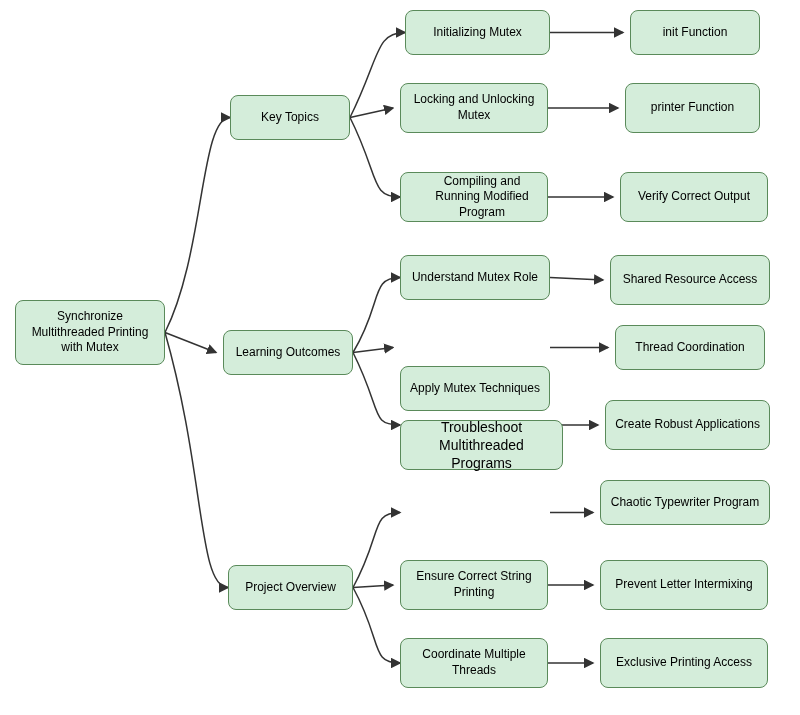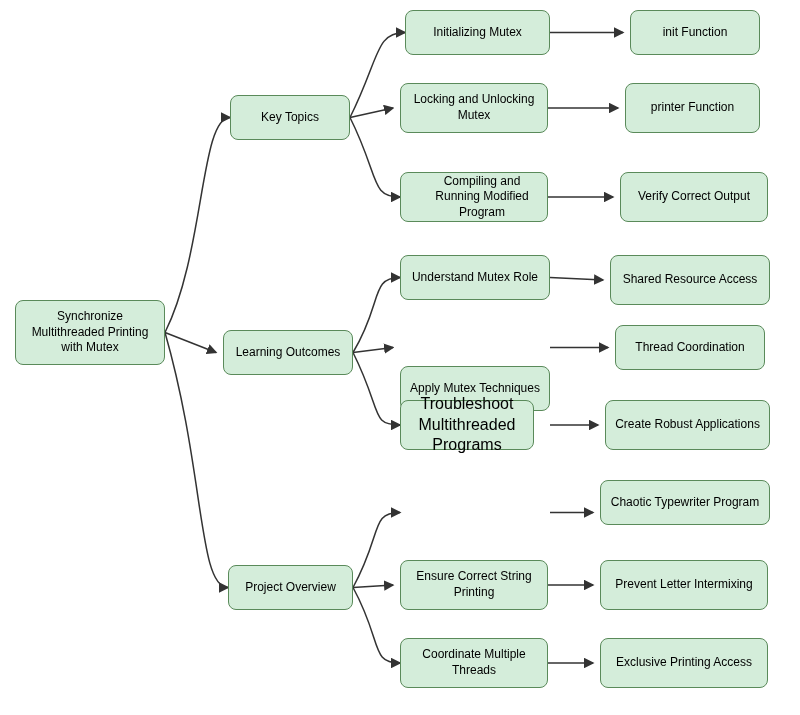--- a/index.html
+++ b/index.html
@@ -83,21 +83,21 @@
     <div class="node" style="left: 230px; top: 95px; width: 120px; height: 45px; font-size: 12px;">Key Topics</div>
     <div class="node" style="left: 223px; top: 330px; width: 130px; height: 45px; font-size: 12px;">Learning Outcomes</div>
     <div class="node" style="left: 228px; top: 565px; width: 125px; height: 45px; font-size: 12px;">Project Overview</div>
     <div class="node" style="left: 405px; top: 10px; width: 145px; height: 45px; font-size: 12px;">Initializing Mutex</div>
     <div class="node" style="left: 400px; top: 83px; width: 148px; height: 50px; font-size: 12px;">Locking and Unlocking
 Mutex</div>
     <div class="node" style="left: 400px; top: 172px; width: 148px; height: 50px; font-size: 12px; padding-left: 24px;">Compiling and Running
 Modified Program</div>
     <div class="node" style="left: 400px; top: 255px; width: 150px; height: 45px; font-size: 12px;">Understand Mutex Role</div>
     <div class="node" style="left: 400px; top: 325px; width: 150px; height: 45px; font-size: 12px; margin-top: 41px;">Apply Mutex Techniques</div>
-    <div class="node" style="left: 400px; top: 400px; width: 134px; height: 50px; font-size: 16px;">Troubleshoot Multithreaded
+    <div class="node" style="left: 400px; top: 420px; width: 163px; height: 50px; font-size: 14px;">Troubleshoot Multithreaded
 Programs</div>
     <div class="node" style="left: 400px; top: 560px; width: 148px; height: 50px; font-size: 12px;">Ensure Correct String
 Printing</div>
     <div class="node" style="left: 400px; top: 638px; width: 148px; height: 50px; font-size: 12px;">Coordinate Multiple
 Threads</div>
     <div class="node" style="left: 630px; top: 10px; width: 130px; height: 45px; font-size: 12px;">init Function</div>
     <div class="node" style="left: 625px; top: 83px; width: 135px; height: 50px; font-size: 12px;">printer Function</div>
     <div class="node" style="left: 620px; top: 172px; width: 148px; height: 50px; font-size: 12px;">Verify Correct Output</div>
     <div class="node" style="left: 610px; top: 255px; width: 160px; height: 50px; font-size: 12px;">Shared Resource Access</div>
     <div class="node" style="left: 605px; top: 400px; width: 165px; height: 50px; font-size: 12px;">Create Robust Applications</div>

